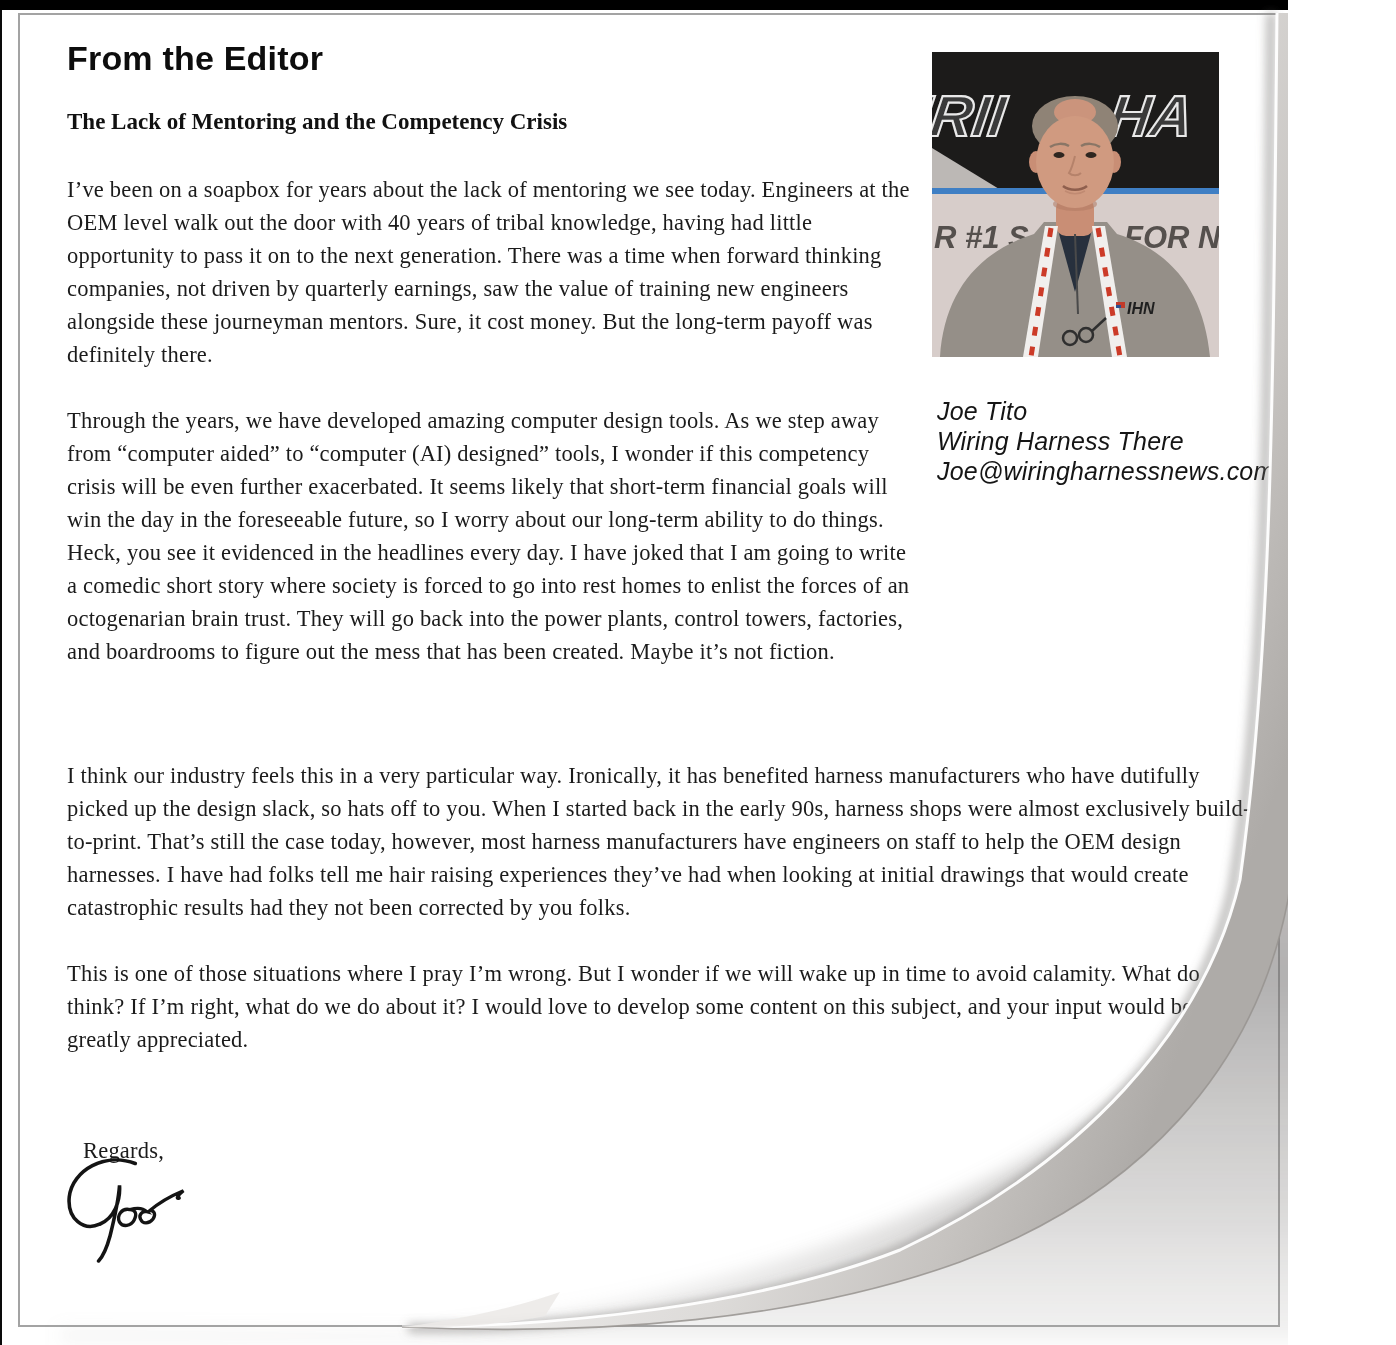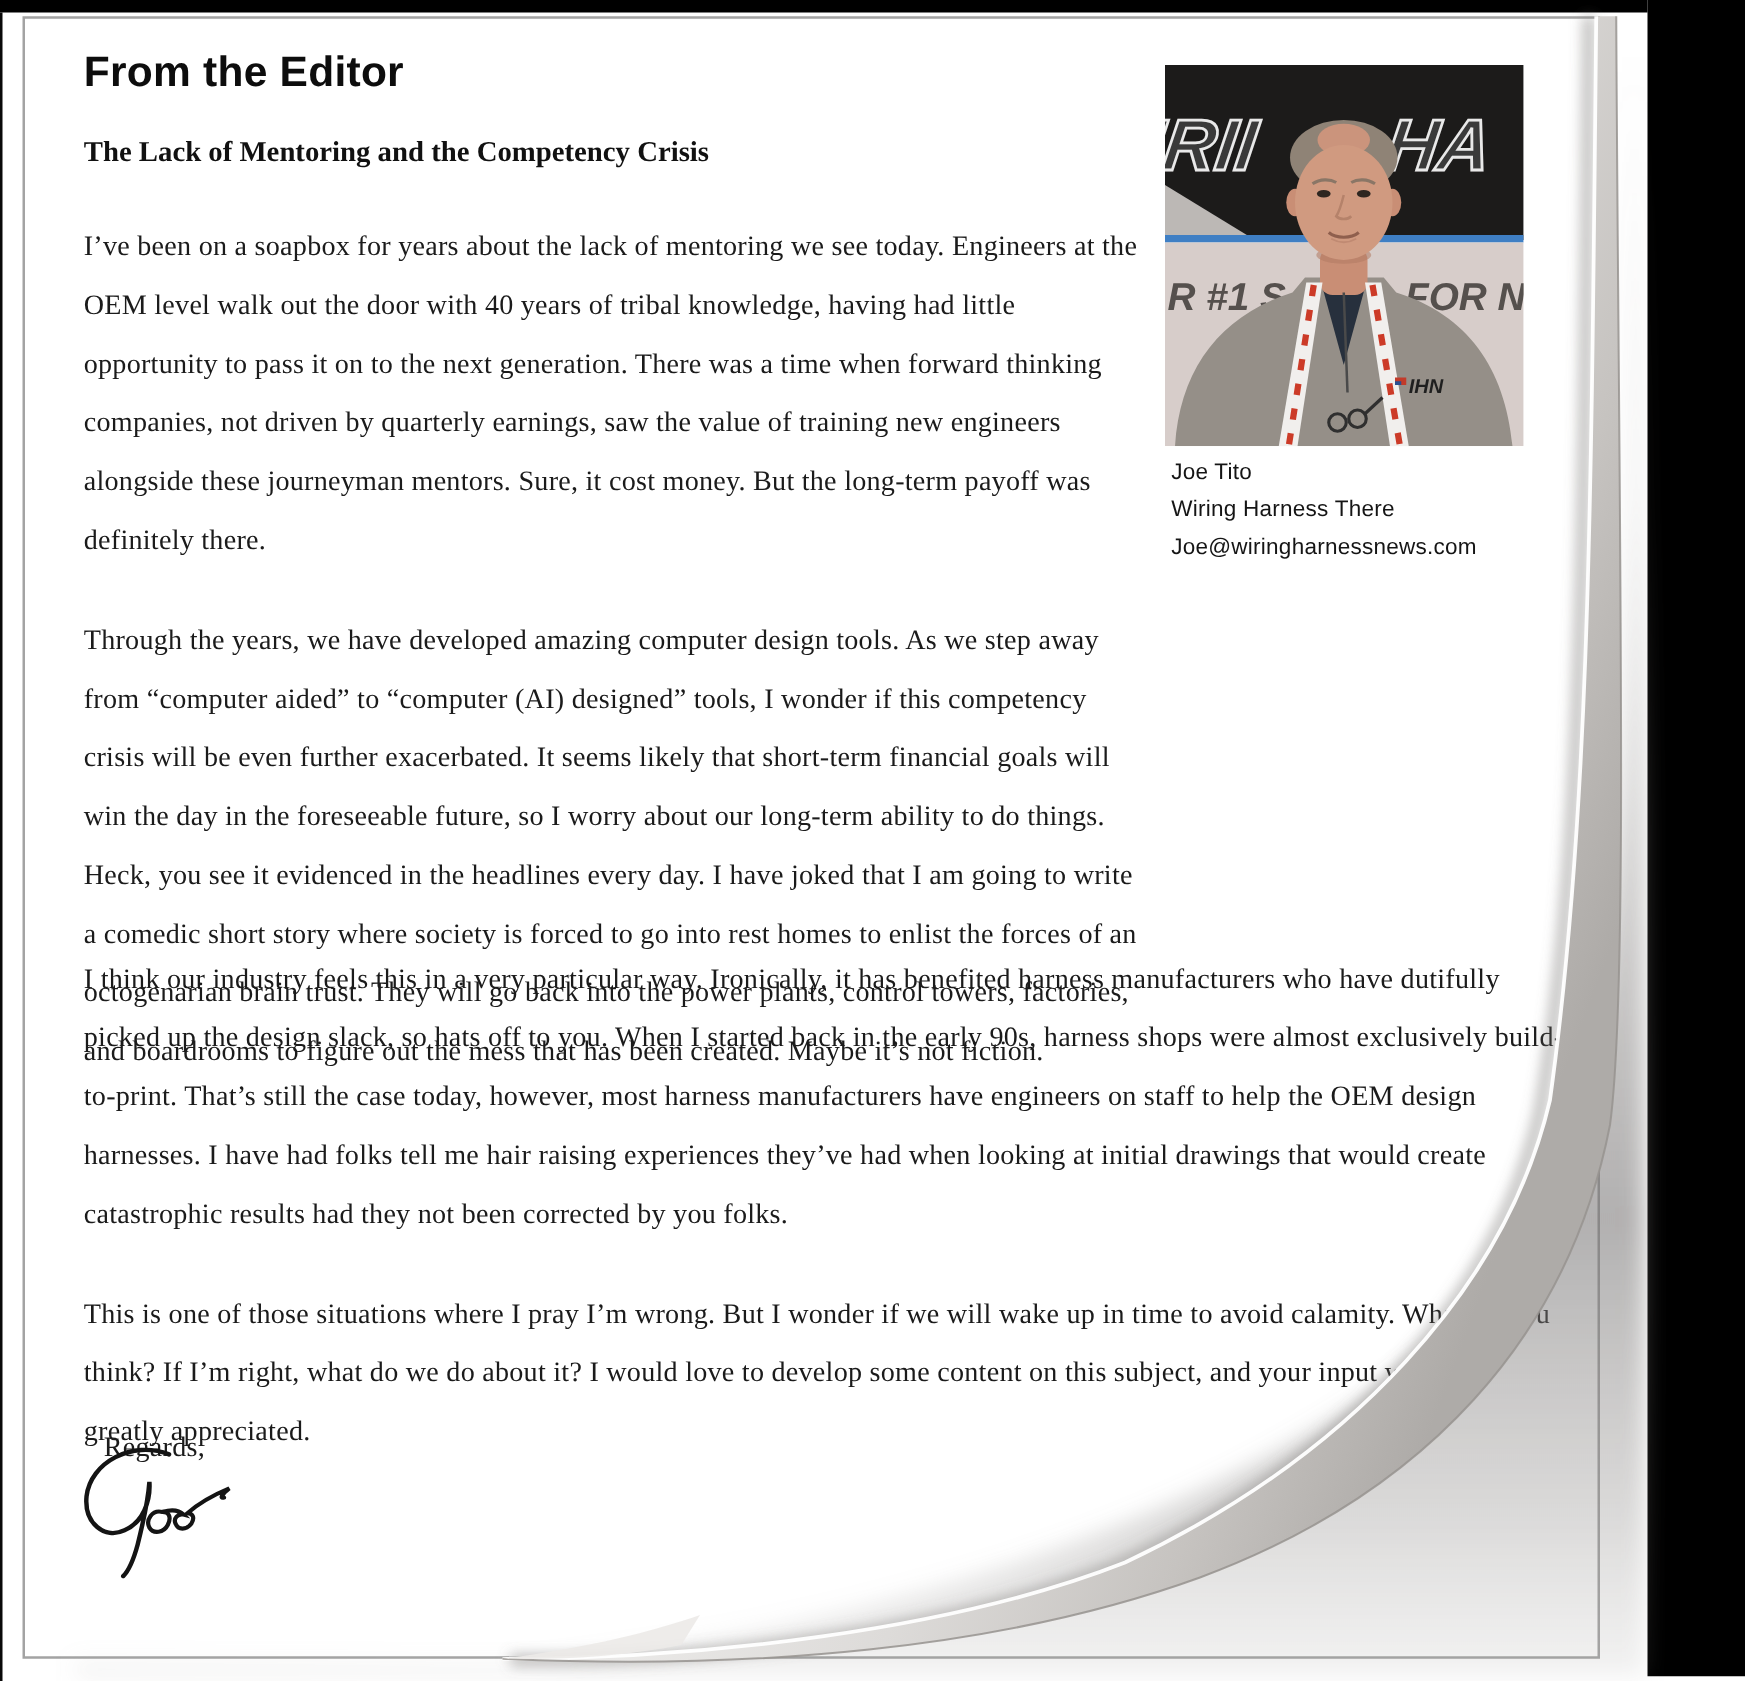--- a/index.html
+++ b/index.html
@@ -1,36 +1,36 @@
 <!DOCTYPE html>
 <html><head>
 <meta charset="utf-8">
 <style>
   html,body{margin:0;padding:0;background:#ffffff;}
-  .canvas{position:relative;width:1396px;height:1345px;background:#ffffff;overflow:hidden;
+  .canvas{position:relative;width:1288px;height:1345px;background:#ffffff;overflow:hidden;
           font-family:"Liberation Sans",sans-serif;}
   .edge-top{position:absolute;left:0;top:0;width:1318px;height:10px;background:#000;}
   .edge-right{position:absolute;left:1318px;top:0;width:78px;height:1341px;background:#000;}
   .edge-left{position:absolute;left:0;top:10px;width:2px;height:1335px;background:#0a0a0a;}
   .sheet{position:absolute;left:18px;top:13px;width:1262px;height:1314px;background:#ffffff;
          border:2px solid #a3a3a3;box-sizing:border-box;}
   .page-title{position:absolute;left:47px;top:24px;margin:0;font-size:34px;font-weight:bold;
               letter-spacing:.2px;color:#0d0d0d;font-family:"Liberation Sans",sans-serif;}
   .article-subtitle{position:absolute;left:47px;top:94px;margin:0;font-size:23px;font-weight:bold;
               color:#111;font-family:"Liberation Serif",serif;}
-  .body-text{font-family:"Liberation Serif",serif;font-size:22.5px;line-height:47px;color:#1b1b1b;
+  .body-text{font-family:"Liberation Serif",serif;font-size:22.5px;line-height:33px;color:#1b1b1b;
              letter-spacing:.2px;}
   .col-narrow{position:absolute;left:47px;top:158px;width:848px;}
   .col-wide{position:absolute;left:47px;top:744px;width:1185px;}
   .body-text p{margin:0 0 33px 0;}
   .closing{position:absolute;left:47px;top:1103px;margin:16px;}
   .signature{position:absolute;left:40px;top:1138px;width:140px;height:110px;}
   .photo{position:absolute;left:912px;top:37px;width:287px;height:305px;margin:0;overflow:hidden;}
-  .contact{position:absolute;left:917px;top:347px;font-size:18px;line-height:30px;color:#151515;
-           letter-spacing:.2px;}
+  .contact{position:absolute;left:917px;top:381px;font-size:25px;line-height:30px;color:#151515;
+           letter-spacing:.2px;font-style:italic;}
   .curl{position:absolute;left:0;top:0;width:1396px;height:1345px;pointer-events:none;z-index:5;}
 </style>
 </head>
 <body>
 
 <div class="canvas">
 
   <div class="edge-top"></div>
   <div class="edge-right"></div>
   <div class="edge-left"></div>

